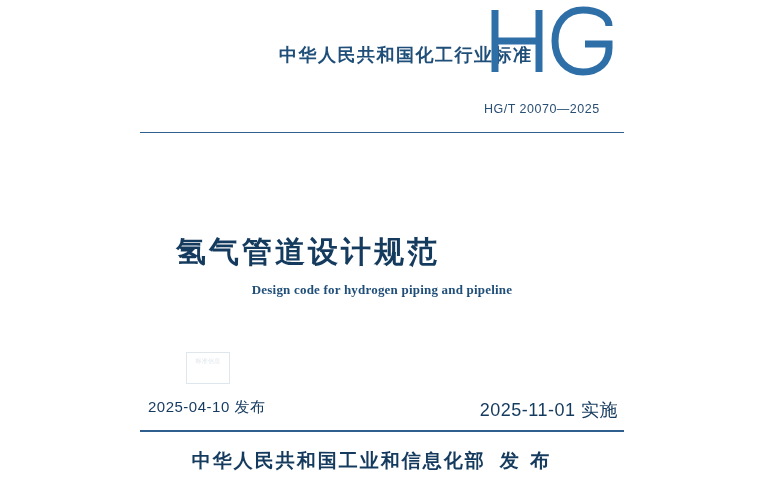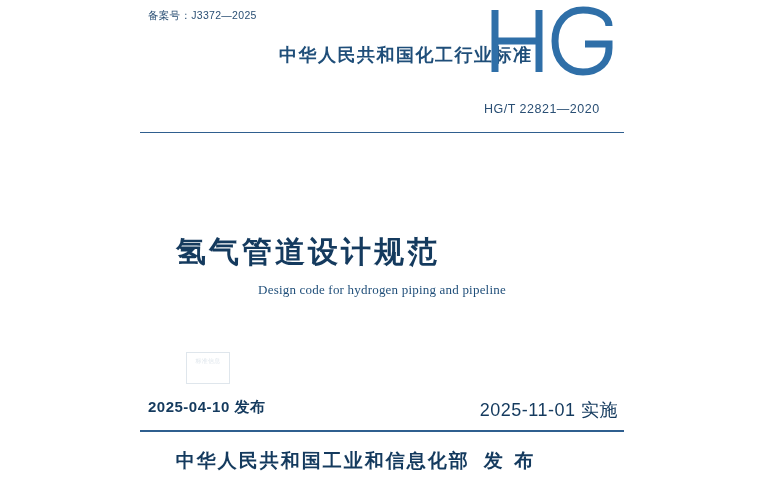--- a/index.html
+++ b/index.html
@@ -91,21 +91,21 @@
     color: #143a5e;
     letter-spacing: 3px;
   }
   .sub-title {
     position: absolute;
     left: 0;
     top: 282px;
     width: 764px;
     text-align: center;
     font-size: 13px;
-    font-weight: 400;
+    font-weight: 700;
     color: #1f4e79;
     font-family: "Liberation Serif", serif;
     letter-spacing: 0.2px;
   }
   .watermark {
     position: absolute;
     left: 186px;
     top: 352px;
     width: 44px;
     height: 32px;
@@ -117,76 +117,75 @@
     padding-top: 4px;
     box-sizing: border-box;
     letter-spacing: 0.2px;
   }
   .issue-date {
     position: absolute;
     left: 148px;
     top: 398px;
     font-size: 15px;
     color: #143a5e;
-    font-weight: 700;
+    font-weight: 400;
     letter-spacing: 0.5px;
     white-space: nowrap;
   }
   .effective-date {
     position: absolute;
     right: 146px;
     top: 398px;
     font-size: 18px;
     color: #143a5e;
     font-weight: 500;
     letter-spacing: 0.5px;
     white-space: nowrap;
   }
   .publisher {
     position: absolute;
-    left: 0;
+    left: 16px;
     top: 448px;
     width: 712px;
     text-align: center;
     font-size: 19px;
     font-weight: 700;
     color: #143a5e;
     letter-spacing: 2px;
   }
   .publisher .pub-verb {
     letter-spacing: 3px;
     margin-left: 14px;
   }
 </style>
 </head>
 <body>
 
 <div class="page">
   <div class="sheet"></div>
 
-  <div class="filing-no">备案号：J3372—2025</div>
 
   <div class="std-title">中华人民共和国化工行业标准</div>
 
   <div class="hg-logo">
     <svg width="132" height="74" viewBox="0 0 132 74" xmlns="http://www.w3.org/2000/svg">
       <g fill="none" stroke="#2f6fa8" stroke-width="7">
 
         <path d="M8,6 L8,68"></path>
         <path d="M52,6 L52,68"></path>
         <path d="M8,37 L52,37"></path>
 
         <path d="M122,22 C122,12 110,6 96,6 C80,6 68,18 68,37 C68,56 80,68 96,68 C112,68 122,58 122,44 L122,40 L98,40"></path>
       </g>
     </svg>
   </div>
 
   <div class="rule rule-top"></div>
 
-  <div class="std-code">HG/T 22821—2020</div>
+  <div class="std-code">HG/T 20070—2025</div>
 
   <div class="main-title">氢气管道设计规范</div>
 
   <div class="sub-title">Design code for hydrogen piping and pipeline</div>
 
   <div class="watermark">标准信息</div>
 
   <div class="issue-date">2025-04-10 发布</div>
 
   <div class="effective-date">2025-11-01 实施</div>

